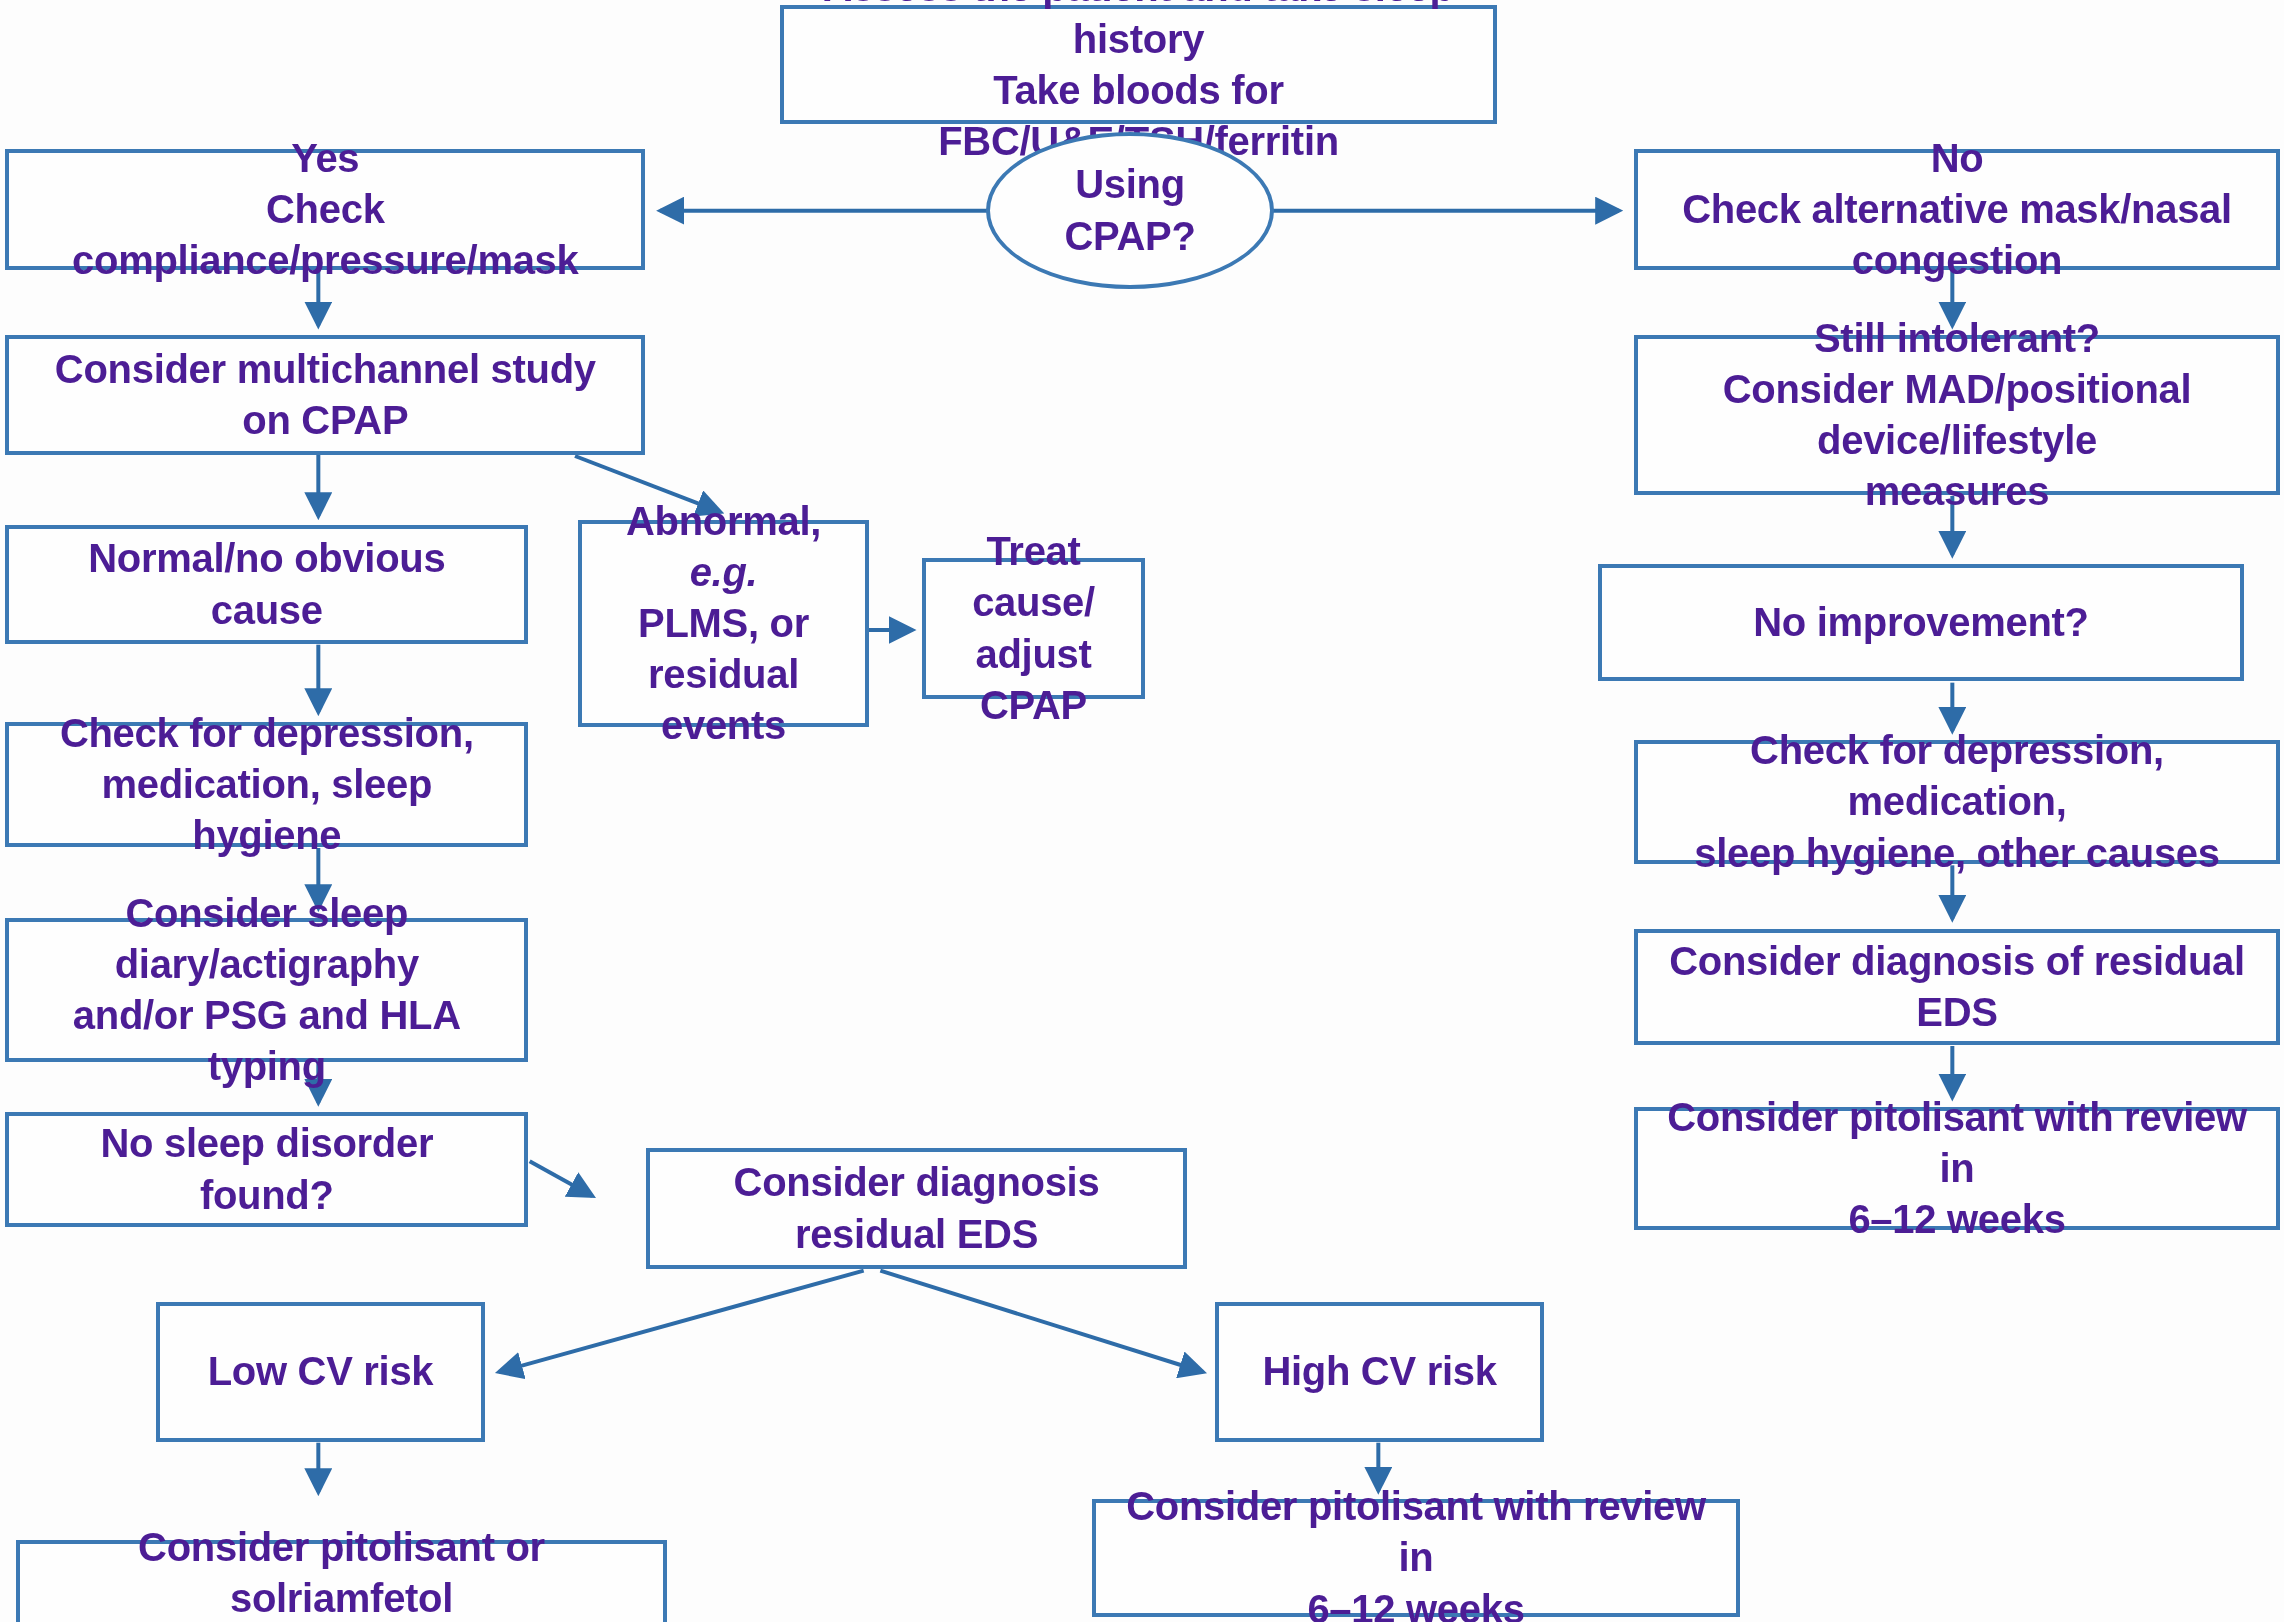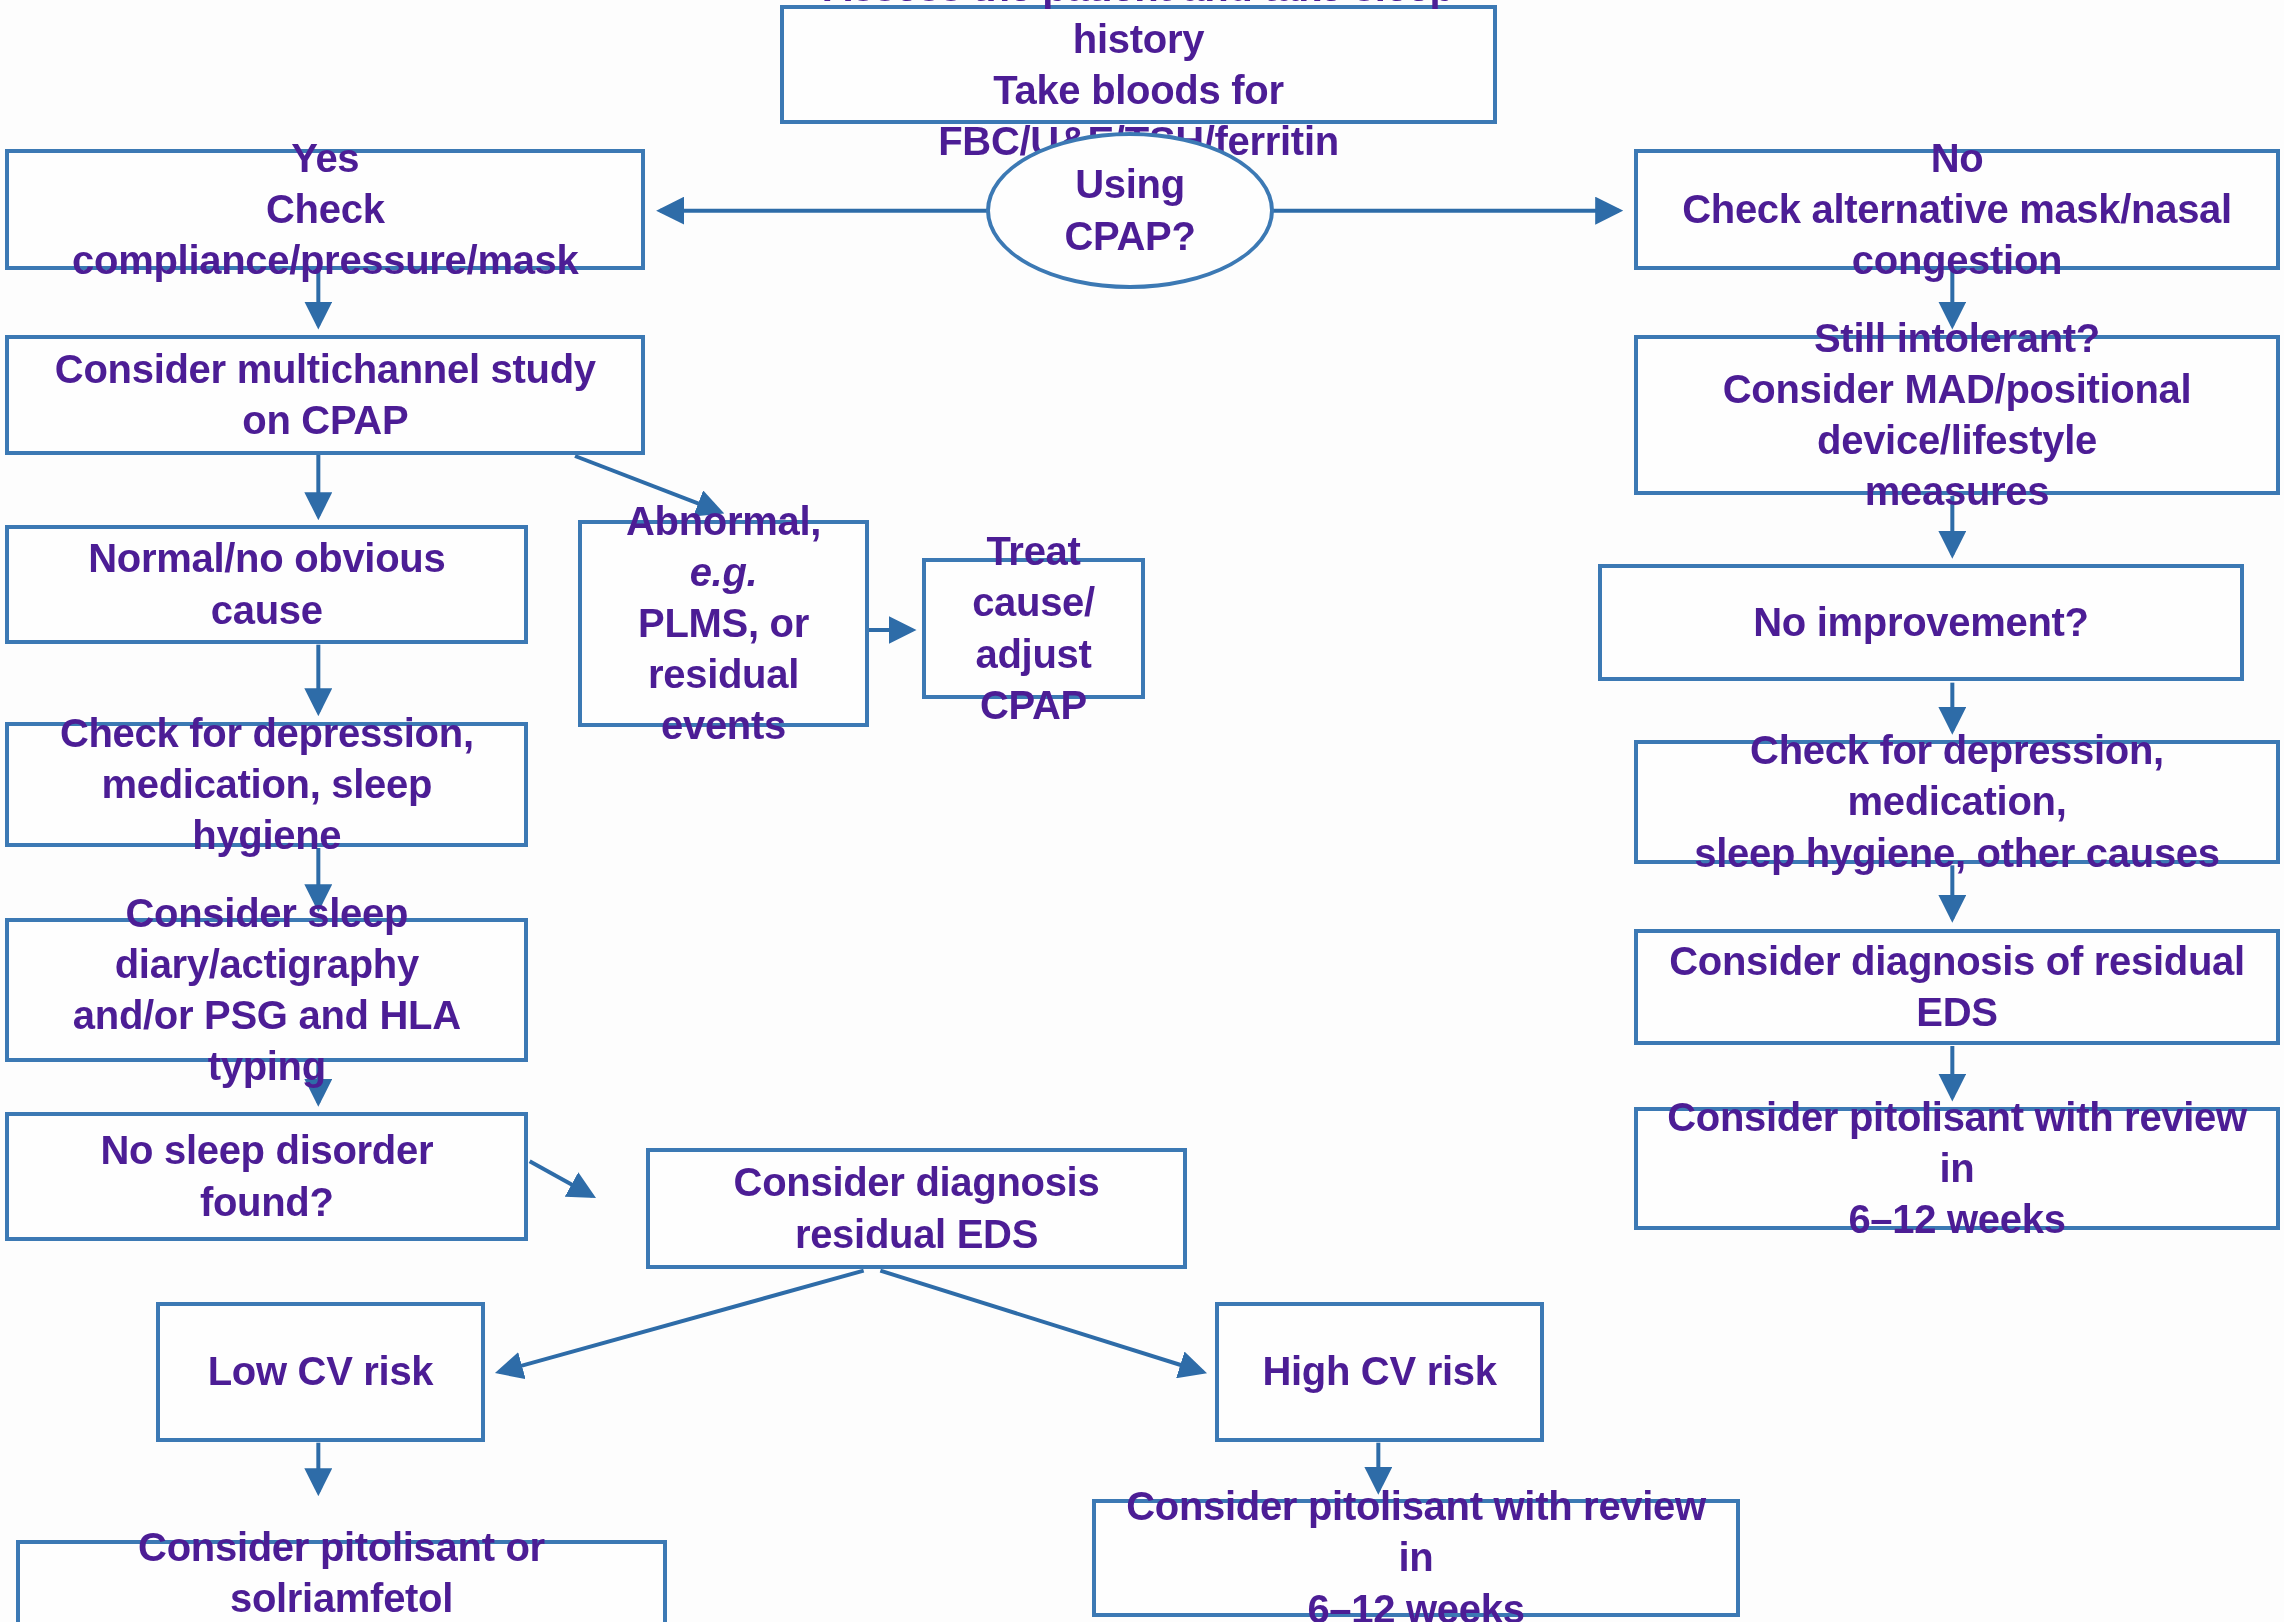--- a/index.html
+++ b/index.html
@@ -110,21 +110,21 @@
   <div class="node" style="left:5.3px;top:722px;width:523px;height:125px;">
     <span class="lbl">Check for depression,
 medication, sleep hygiene</span>
   </div>
 
   <div class="node" style="left:5.3px;top:918px;width:523px;height:144px;">
     <span class="lbl">Consider sleep diary/actigraphy
 and/or PSG and HLA typing</span>
   </div>
 
-  <div class="node" style="left:5.3px;top:1112px;width:523px;height:129px;">
+  <div class="node" style="left:5.3px;top:1112px;width:523px;height:115px;">
     <span class="lbl">No sleep disorder found?</span>
   </div>
 
   <div class="node" style="left:602px;top:1148px;width:541px;height:121px;margin-left:44px;">
     <span class="lbl">Consider diagnosis residual EDS</span>
   </div>
 
   <div class="node" style="left:156px;top:1302px;width:329px;height:140px;">
     <span class="lbl">Low CV risk</span>
   </div>

